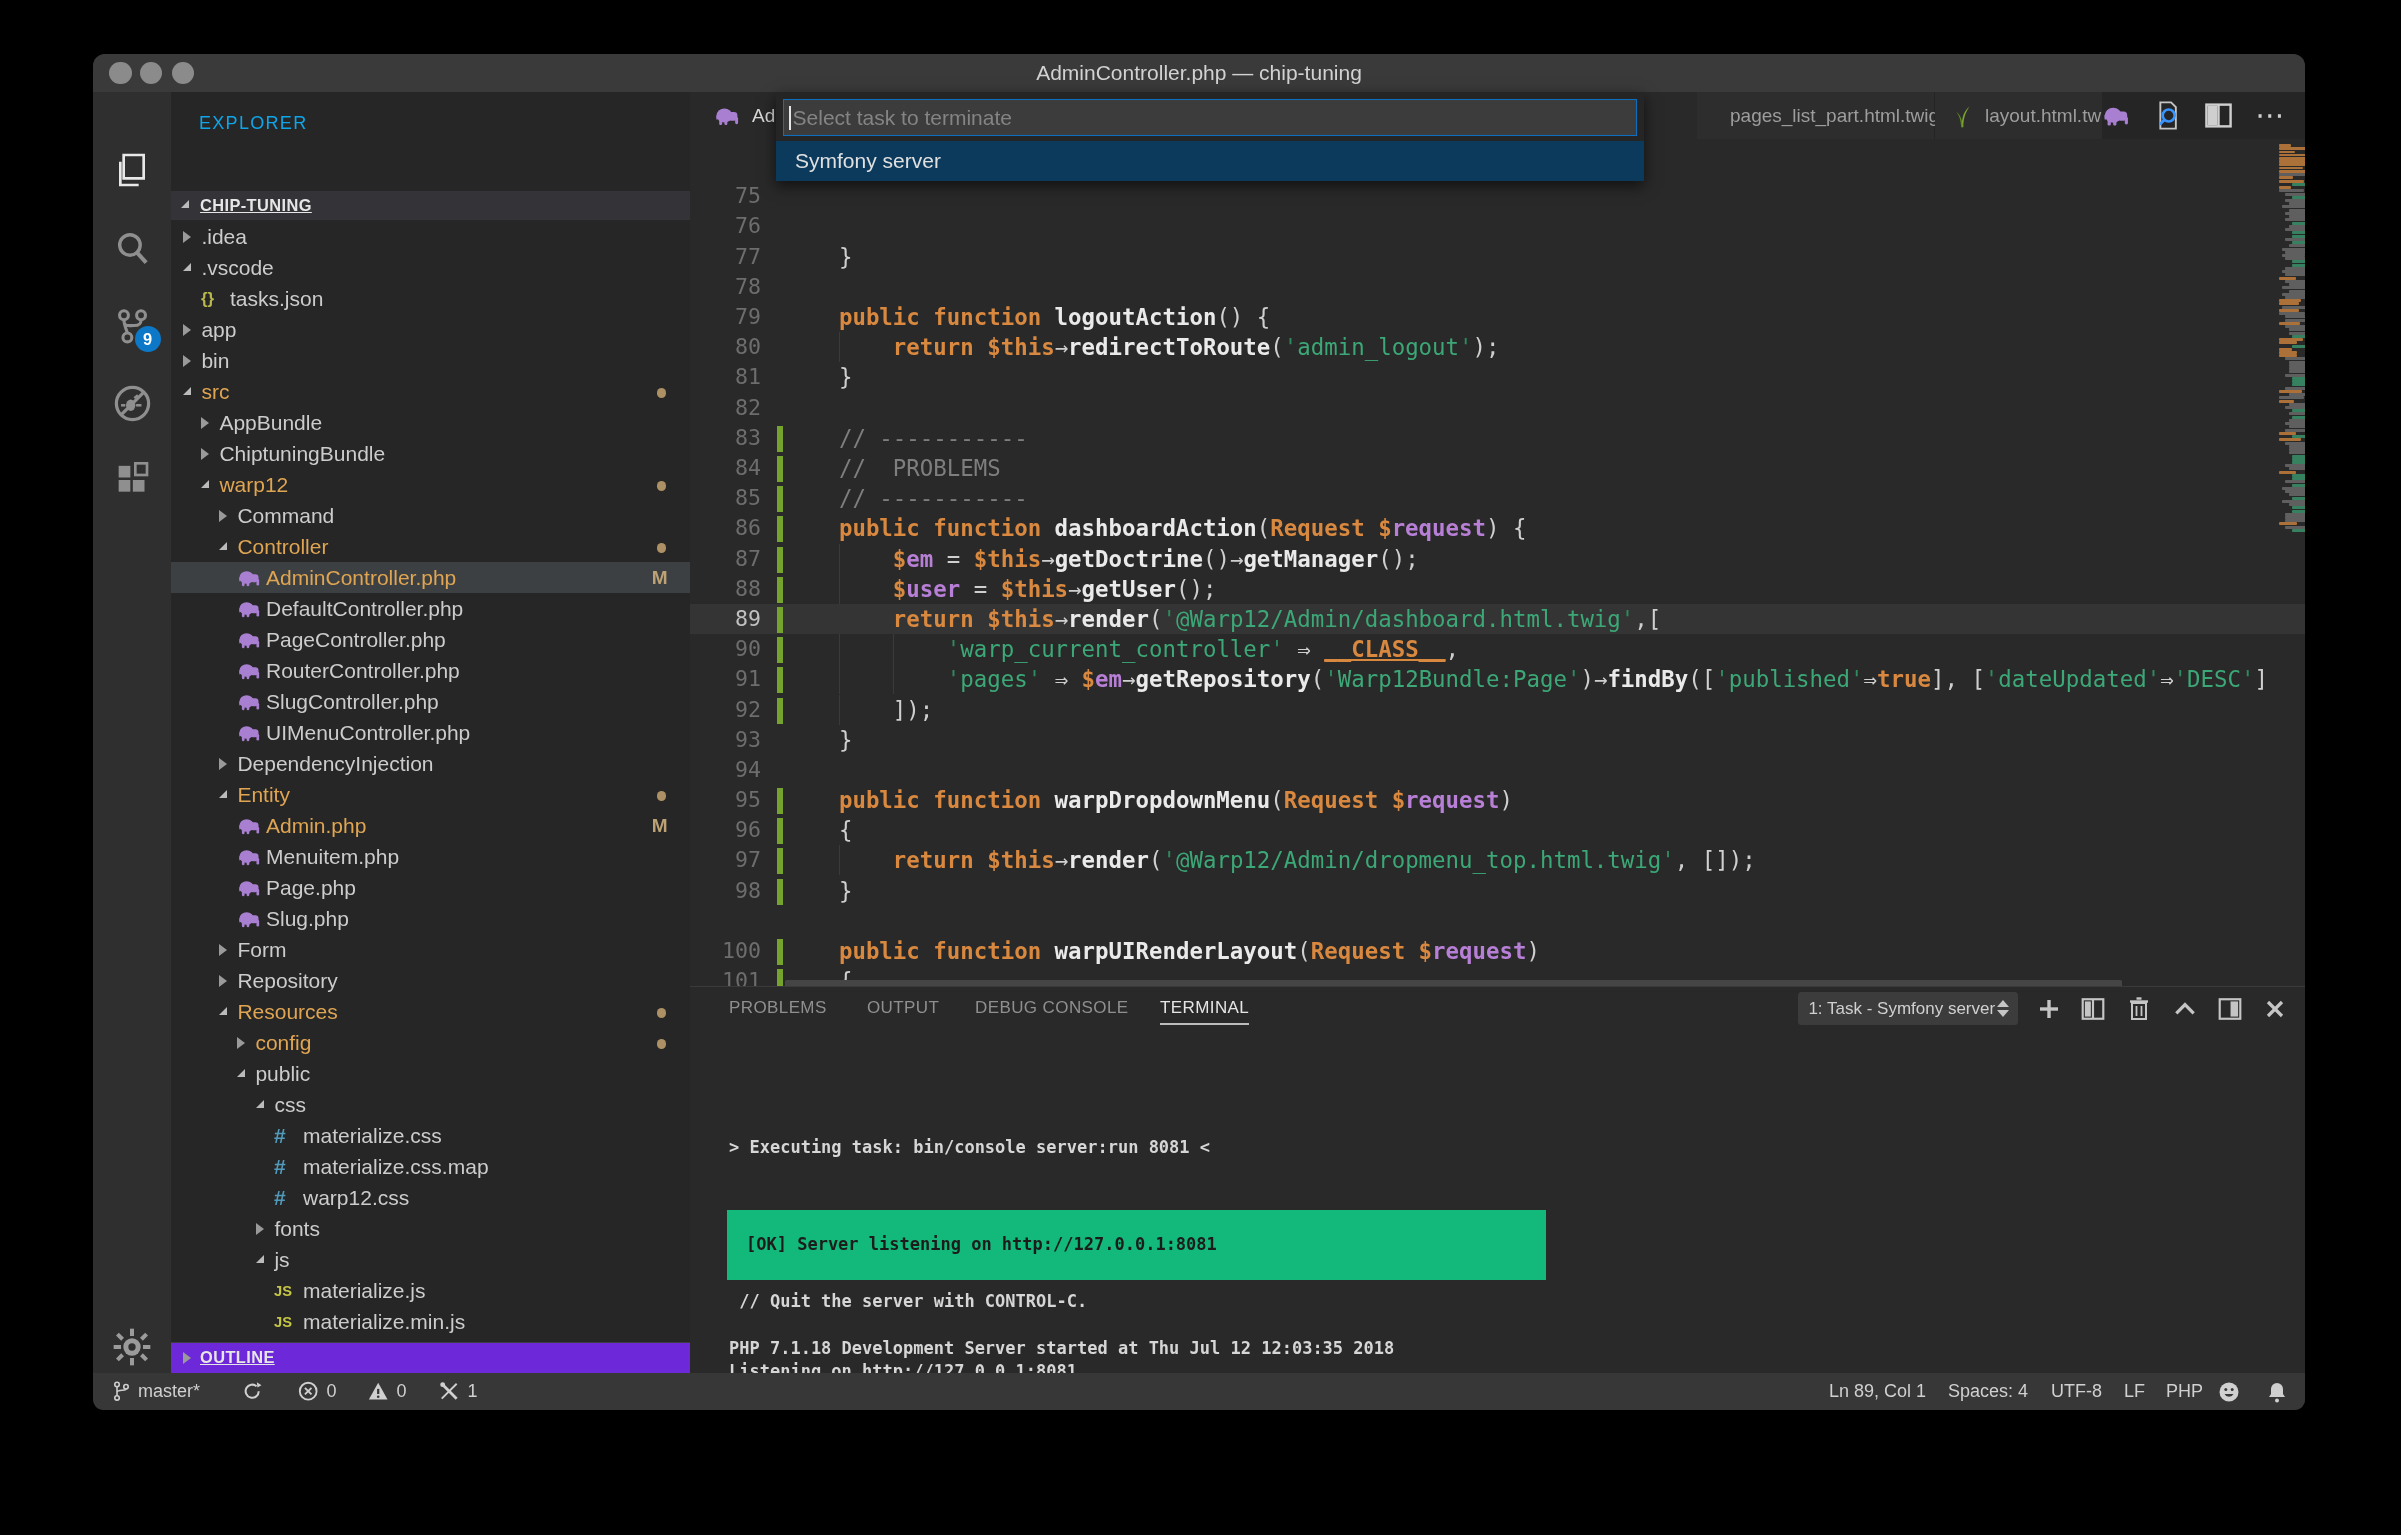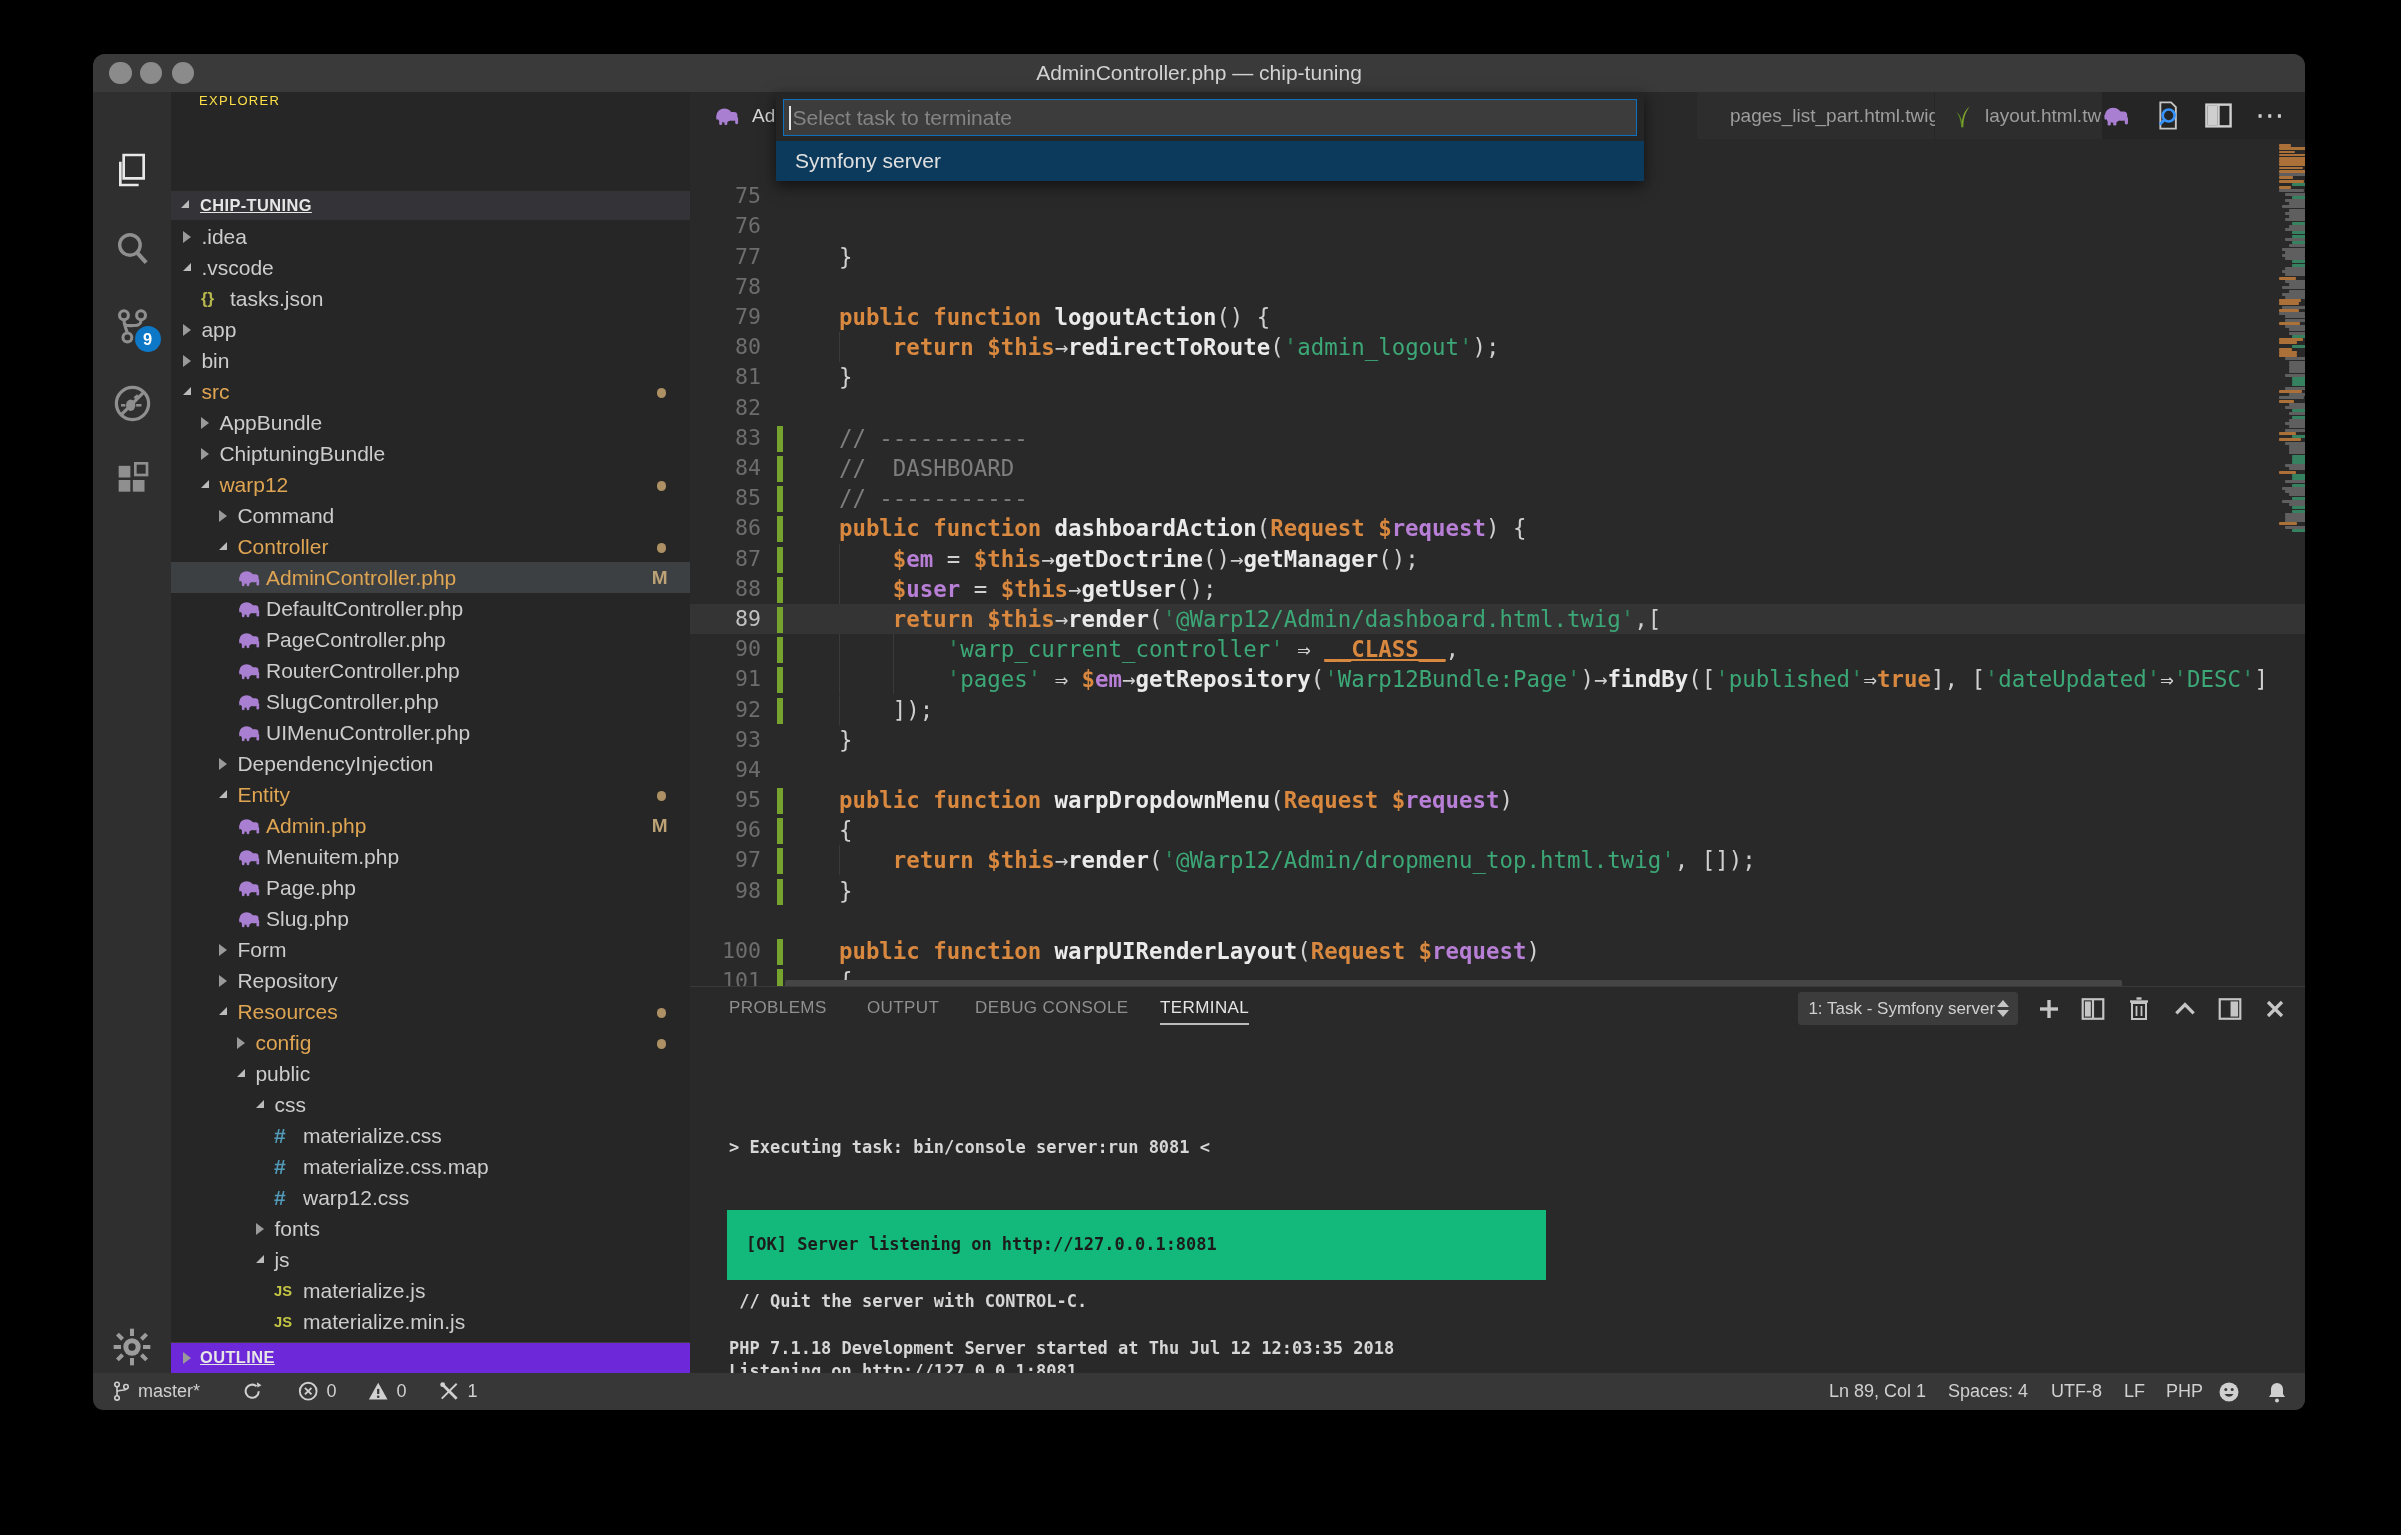--- a/index.html
+++ b/index.html
@@ -11,21 +11,21 @@
   .tl{position:absolute;top:7.8px;width:22.4px;height:22.4px;border-radius:50%;background:#8b8b8b;}
   .title{position:absolute;top:0;left:0;width:100%;height:38px;line-height:38px;text-align:center;
     color:#d2d2d2;font-size:21px;}
   
   .actbar{position:absolute;left:0;top:38px;width:78px;height:1281px;background:#2f2f2f;}
   .act-item{position:absolute;left:0;width:78px;height:64px;display:flex;align-items:center;justify-content:center;}
   .badge{position:absolute;right:10.4px;bottom:5.2px;background:#0d78c7;color:#fff;font-size:16.4px;
     min-width:26px;height:26px;border-radius:13px;text-align:center;line-height:26px;font-weight:bold;}
   
   .sidebar{position:absolute;left:78px;top:38px;width:519px;height:1281px;background:#262626;border-right:0.9px solid #1f1f1f;}
-  .sb-header{position:absolute;left:28px;top:1px;color:#fde047;font-size:13px;letter-spacing:1.3px;}
+  .sb-header{position:absolute;left:28px;top:21px;color:#0ea5e9;font-size:18px;letter-spacing:1.3px;}
   .section{position:absolute;left:0;width:100%;height:29px;background:#333338;color:#e6e6e6;
     font-size:16.4px;font-weight:bold;letter-spacing:0.4px;line-height:29px;}
   .section .sec-label{margin-left:29px;text-decoration:underline;}
   .tree{position:absolute;left:0;top:129px;width:100%;height:1159px;overflow:hidden;}
   .row{position:relative;width:100%;height:31px;display:flex;align-items:center;color:#cccccc;font-size:21px;cursor:pointer;}
   .row.sel{background:#3d4043;}
   .row .mod{color:#dfa552;}
   .chev{width:0;height:0;flex:none;}
   .chev.closed{border-left:8.6px solid #9a9a9a;border-top:6px solid transparent;border-bottom:6px solid transparent;margin-right:10.4px;}
   .chev.open{border-bottom:8.6px solid #bbbbbb;border-left:8.6px solid transparent;margin-right:10.4px;margin-top:-1.7px;}
@@ -569,21 +569,21 @@
     <div class="editor" id="editor">
         <div class="codeline" style="top: 42px;"><span class="lnum">75</span><span class="ctext"></span></div>
         <div class="codeline" style="top: 72px;"><span class="lnum">76</span><span class="ctext"></span></div>
         <div class="codeline" style="top: 103px;"><span class="lnum">77</span><span class="ctext"><span class="tk-pun">    }</span></span></div>
         <div class="codeline" style="top: 133px;"><span class="lnum">78</span><span class="ctext"></span></div>
         <div class="codeline" style="top: 163px;"><span class="lnum">79</span><span class="ctext"><span class="tk-pun">    </span><span class="tk-kw">public function </span><span class="tk-fn">logoutAction</span><span class="tk-pun">() {</span></span></div>
         <div class="codeline" style="top: 193px;"><span class="lnum">80</span><span class="iguide" style="left: 149px;"></span><span class="ctext"><span class="tk-pun">        </span><span class="tk-kw">return </span><span class="tk-kw">$this</span><span class="tk-arw">→</span><span class="tk-fn">redirectToRoute</span><span class="tk-pun">(</span><span class="tk-strq">'</span><span class="tk-str">admin_logout</span><span class="tk-strq">'</span><span class="tk-pun">);</span></span></div>
         <div class="codeline" style="top: 223px;"><span class="lnum">81</span><span class="ctext"><span class="tk-pun">    }</span></span></div>
         <div class="codeline" style="top: 254px;"><span class="lnum">82</span><span class="ctext"></span></div>
         <div class="codeline" style="top: 284px;"><span class="lnum">83</span><span class="gitbar"></span><span class="ctext"><span class="tk-pun">    </span><span class="tk-cmt">// -----------</span></span></div>
-        <div class="codeline" style="top: 314px;"><span class="lnum">84</span><span class="gitbar"></span><span class="ctext"><span class="tk-pun">    </span><span class="tk-cmt">//  DASHBOARD</span></span></div>
+        <div class="codeline" style="top: 314px;"><span class="lnum">84</span><span class="gitbar"></span><span class="ctext"><span class="tk-pun">    </span><span class="tk-cmt">//  PROBLEMS</span></span></div>
         <div class="codeline" style="top: 344px;"><span class="lnum">85</span><span class="gitbar"></span><span class="ctext"><span class="tk-pun">    </span><span class="tk-cmt">// -----------</span></span></div>
         <div class="codeline" style="top: 374px;"><span class="lnum">86</span><span class="gitbar"></span><span class="ctext"><span class="tk-pun">    </span><span class="tk-kw">public function </span><span class="tk-fn">dashboardAction</span><span class="tk-pun">(</span><span class="tk-kw">Request </span><span class="tk-kw">$</span><span class="tk-var">request</span><span class="tk-pun">) {</span></span></div>
         <div class="codeline" style="top: 405px;"><span class="lnum">87</span><span class="gitbar"></span><span class="iguide" style="left: 149px;"></span><span class="ctext"><span class="tk-pun">        </span><span class="tk-kw">$</span><span class="tk-var">em</span><span class="tk-pun"> = </span><span class="tk-kw">$this</span><span class="tk-arw">→</span><span class="tk-fn">getDoctrine</span><span class="tk-pun">()</span><span class="tk-arw">→</span><span class="tk-fn">getManager</span><span class="tk-pun">();</span></span></div>
         <div class="codeline" style="top: 435px;"><span class="lnum">88</span><span class="gitbar"></span><span class="iguide" style="left: 149px;"></span><span class="ctext"><span class="tk-pun">        </span><span class="tk-kw">$</span><span class="tk-var">user</span><span class="tk-pun"> = </span><span class="tk-kw">$this</span><span class="tk-arw">→</span><span class="tk-fn">getUser</span><span class="tk-pun">();</span></span></div>
         <div class="codeline cur" style="top: 465px;"><span class="lnum">89</span><span class="gitbar"></span><span class="ctext"><span class="tk-pun">        </span><span class="tk-kw">return </span><span class="tk-kw">$this</span><span class="tk-arw">→</span><span class="tk-fn">render</span><span class="tk-pun">(</span><span class="tk-strq">'</span><span class="tk-str">@Warp12/Admin/dashboard.html.twig</span><span class="tk-strq">'</span><span class="tk-pun">,[</span></span></div>
         <div class="codeline" style="top: 495px;"><span class="lnum">90</span><span class="gitbar"></span><span class="iguide" style="left: 149px;"></span><span class="iguide" style="left: 203px;"></span><span class="ctext"><span class="tk-pun">            </span><span class="tk-strq">'</span><span class="tk-str">warp_current_controller</span><span class="tk-strq">'</span><span class="tk-pun"> </span><span class="tk-arw">⇒</span><span class="tk-pun"> </span><span class="tk-cls">__CLASS__</span><span class="tk-pun">,</span></span></div>
         <div class="codeline" style="top: 525px;"><span class="lnum">91</span><span class="gitbar"></span><span class="iguide" style="left: 149px;"></span><span class="iguide" style="left: 203px;"></span><span class="ctext"><span class="tk-pun">            </span><span class="tk-strq">'</span><span class="tk-str">pages</span><span class="tk-strq">'</span><span class="tk-pun"> </span><span class="tk-arw">⇒</span><span class="tk-pun"> </span><span class="tk-kw">$</span><span class="tk-var">em</span><span class="tk-arw">→</span><span class="tk-fn">getRepository</span><span class="tk-pun">(</span><span class="tk-strq">'</span><span class="tk-str">Warp12Bundle:Page</span><span class="tk-strq">'</span><span class="tk-pun">)</span><span class="tk-arw">→</span><span class="tk-fn">findBy</span><span class="tk-pun">([</span><span class="tk-strq">'</span><span class="tk-str">published</span><span class="tk-strq">'</span><span class="tk-arw">⇒</span><span class="tk-kw">true</span><span class="tk-pun">], [</span><span class="tk-strq">'</span><span class="tk-str">dateUpdated</span><span class="tk-strq">'</span><span class="tk-arw">⇒</span><span class="tk-strq">'</span><span class="tk-str">DESC</span><span class="tk-strq">'</span><span class="tk-pun">]</span></span></div>
         <div class="codeline" style="top: 556px;"><span class="lnum">92</span><span class="gitbar"></span><span class="iguide" style="left: 149px;"></span><span class="ctext"><span class="tk-pun">        ]);</span></span></div>
         <div class="codeline" style="top: 586px;"><span class="lnum">93</span><span class="ctext"><span class="tk-pun">    }</span></span></div>
         <div class="codeline" style="top: 616px;"><span class="lnum">94</span><span class="ctext"></span></div>

